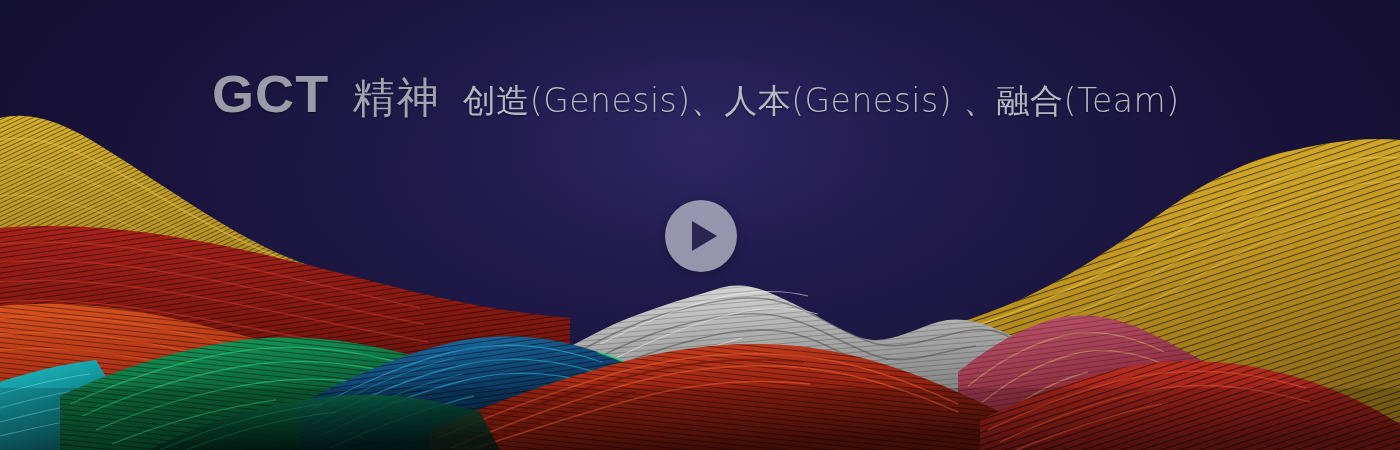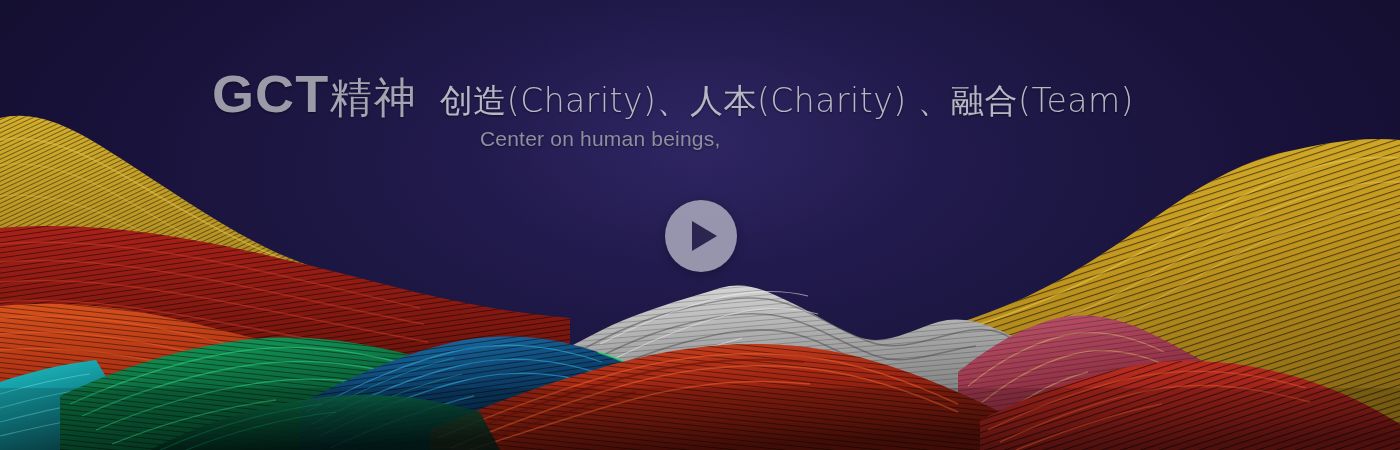--- a/index.html
+++ b/index.html
@@ -43,21 +43,21 @@
   }
   .gct{
     font-size:52px;line-height:52px;font-weight:700;
     letter-spacing:1px;
     color:#9a9aa9;
     font-family:"Liberation Sans","DejaVu Sans",sans-serif;
     transform:scaleX(1.04);transform-origin:left center;
     text-shadow:0 1px 2px rgba(0,0,0,.55);
   }
   .jingshen{
-    margin-left:5px;
+    margin-left:28px;
     font-size:42px;line-height:46px;font-weight:400;
     color:#a3a3b2;letter-spacing:2px;
     font-family:"DejaVu Sans","Liberation Sans",sans-serif;
     text-shadow:0 1px 2px rgba(0,0,0,.5);
   }
   .tagline-cn{
     margin-left:22px;
     font-size:33px;line-height:40px;font-weight:300;
     color:#b6b6c4;letter-spacing:.5px;
     font-family:"DejaVu Sans","Liberation Sans",sans-serif;
@@ -342,25 +342,24 @@
 
       <rect x="0" y="388" width="1400" height="62" fill="#000" opacity=".14"></rect>
     </svg>
   </div>
 
   <div class="copy">
 
     <div class="headline">
       <span class="gct">GCT</span>
       <span class="jingshen">精神</span>
-      <span class="tagline-cn">创造(Charity)、人本(Charity) 、融合(Team)</span>
+      <span class="tagline-cn">创造(Genesis)、人本(Genesis) 、融合(Team)</span>
     </div>
 
     <div class="subtitle">
-      <div>Center on human beings,</div>
     </div>
 
     <div class="play-btn" role="button" aria-label="play-video">
       <span class="play-tri"></span>
     </div>
 
   </div>
 
 </div>
 

